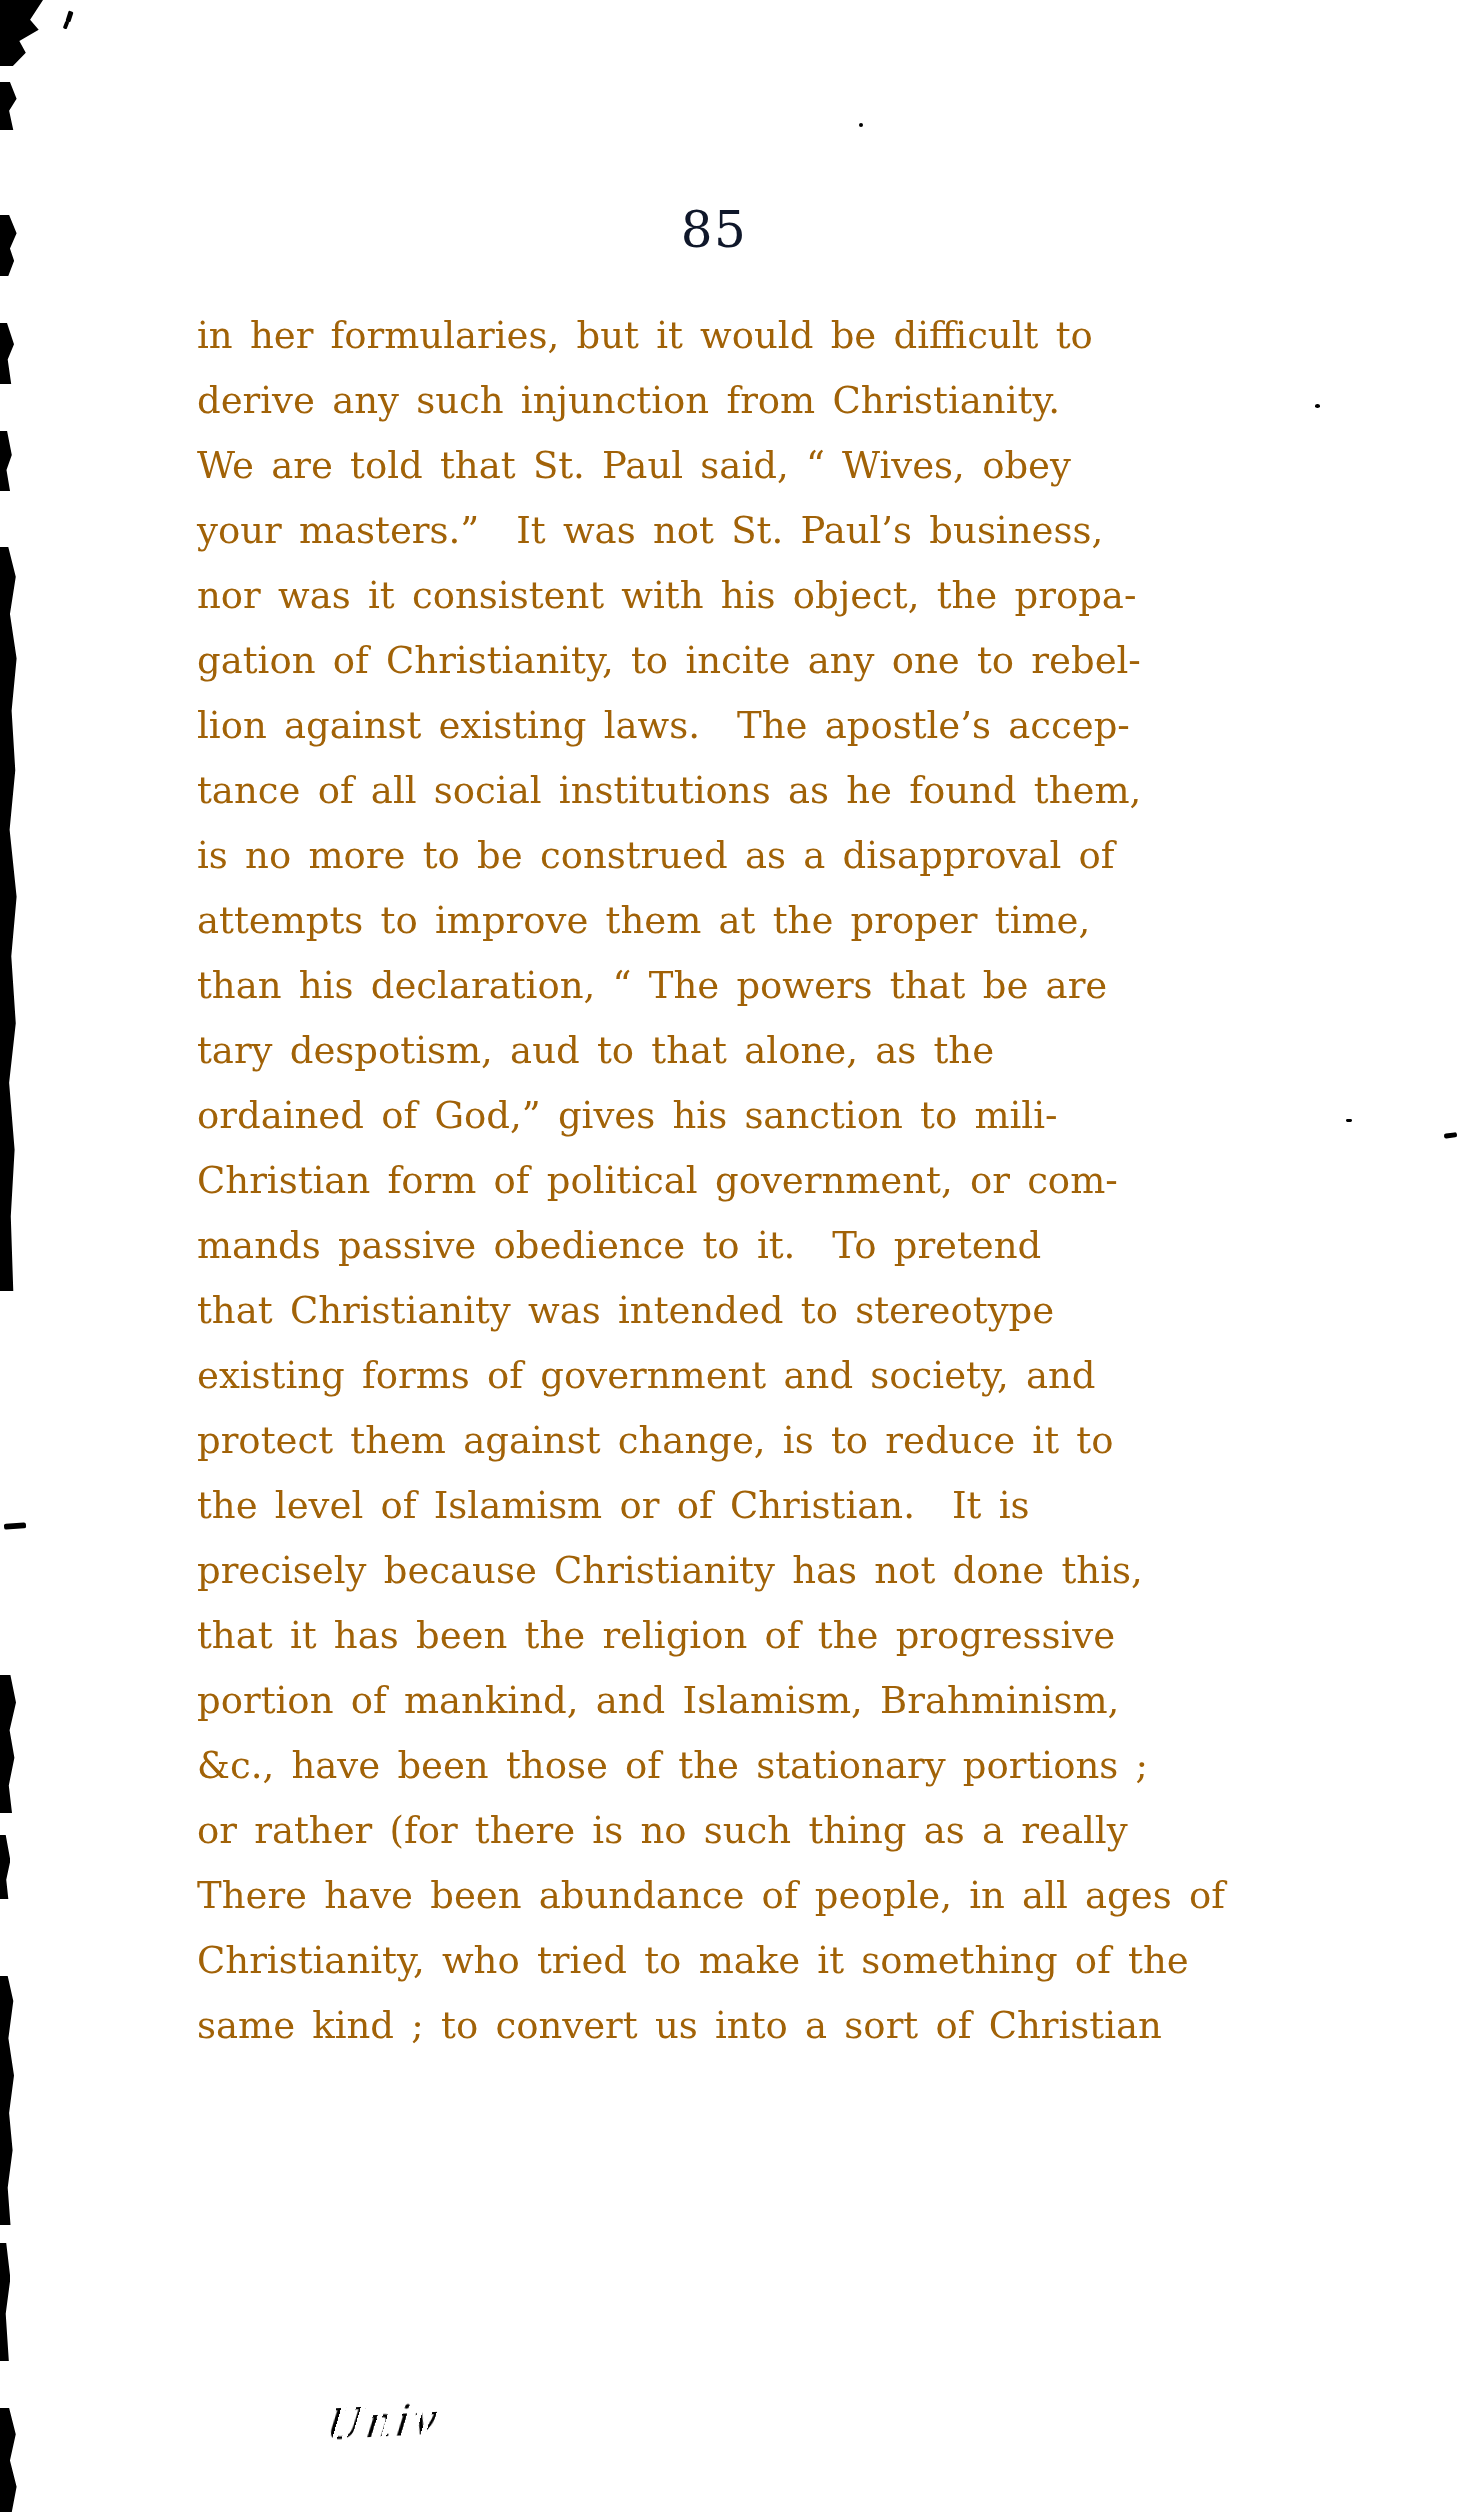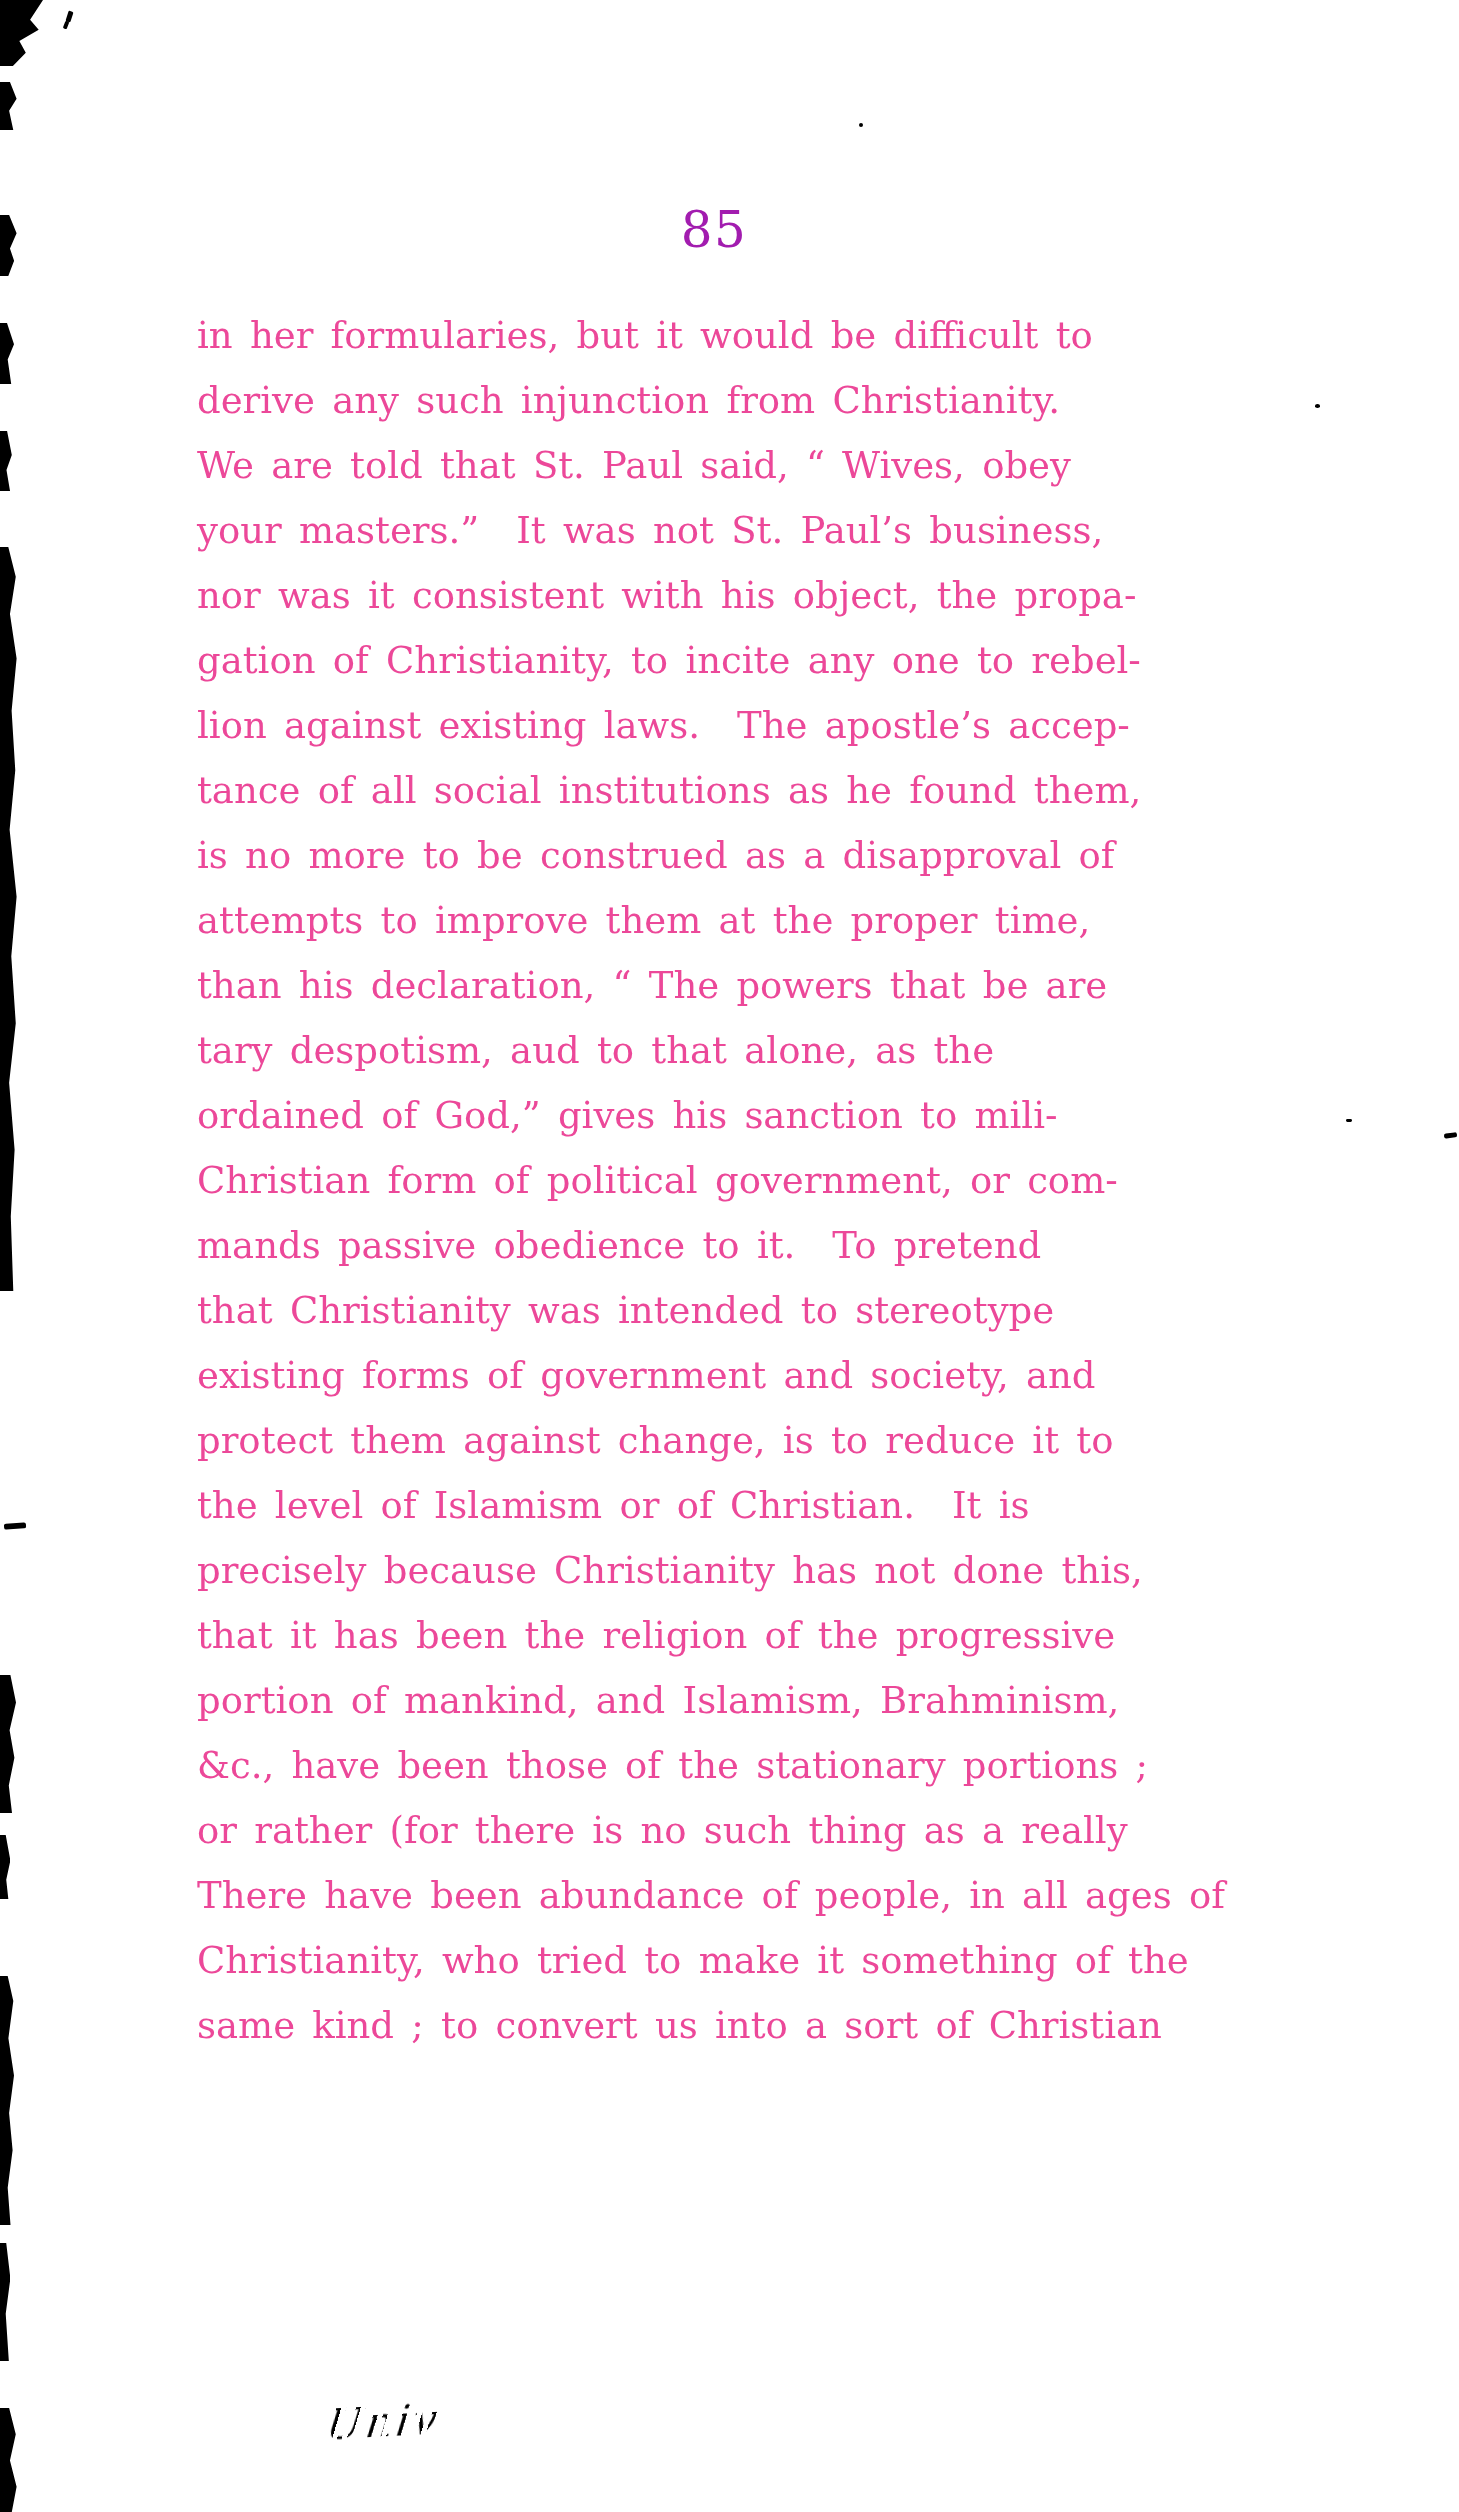--- a/index.html
+++ b/index.html
@@ -20,38 +20,38 @@
   
   .page-number {
     position: absolute;
     top: 205px;
     left: 645px;
     width: 138px;
     text-align: center;
     font-size: 50px;
     line-height: 1;
     letter-spacing: 1.4px;
-    color: #a21caf;
+    color: #0f172a;
   }
   .text-block {
     position: absolute;
     top: 303px;
     left: 197px;
     width: 1038px;
   }
   .line {
     height: 65px;
     line-height: 65px;
     font-size: 37px;
     text-align: justify;
     text-align-last: justify;
     word-spacing: 5.5px;
     white-space: nowrap;
     overflow: visible;
-    color: #ec4899;
+    color: #a16207;
   }
   .line::after { content: ""; display: inline-block; width: 100%; height: 0; }
 
   
   .ink {
     position: absolute;
     left: 0;
     background: #000;
   }
   .ink-a  { top: 0;      height: 66px;   width: 43px;

